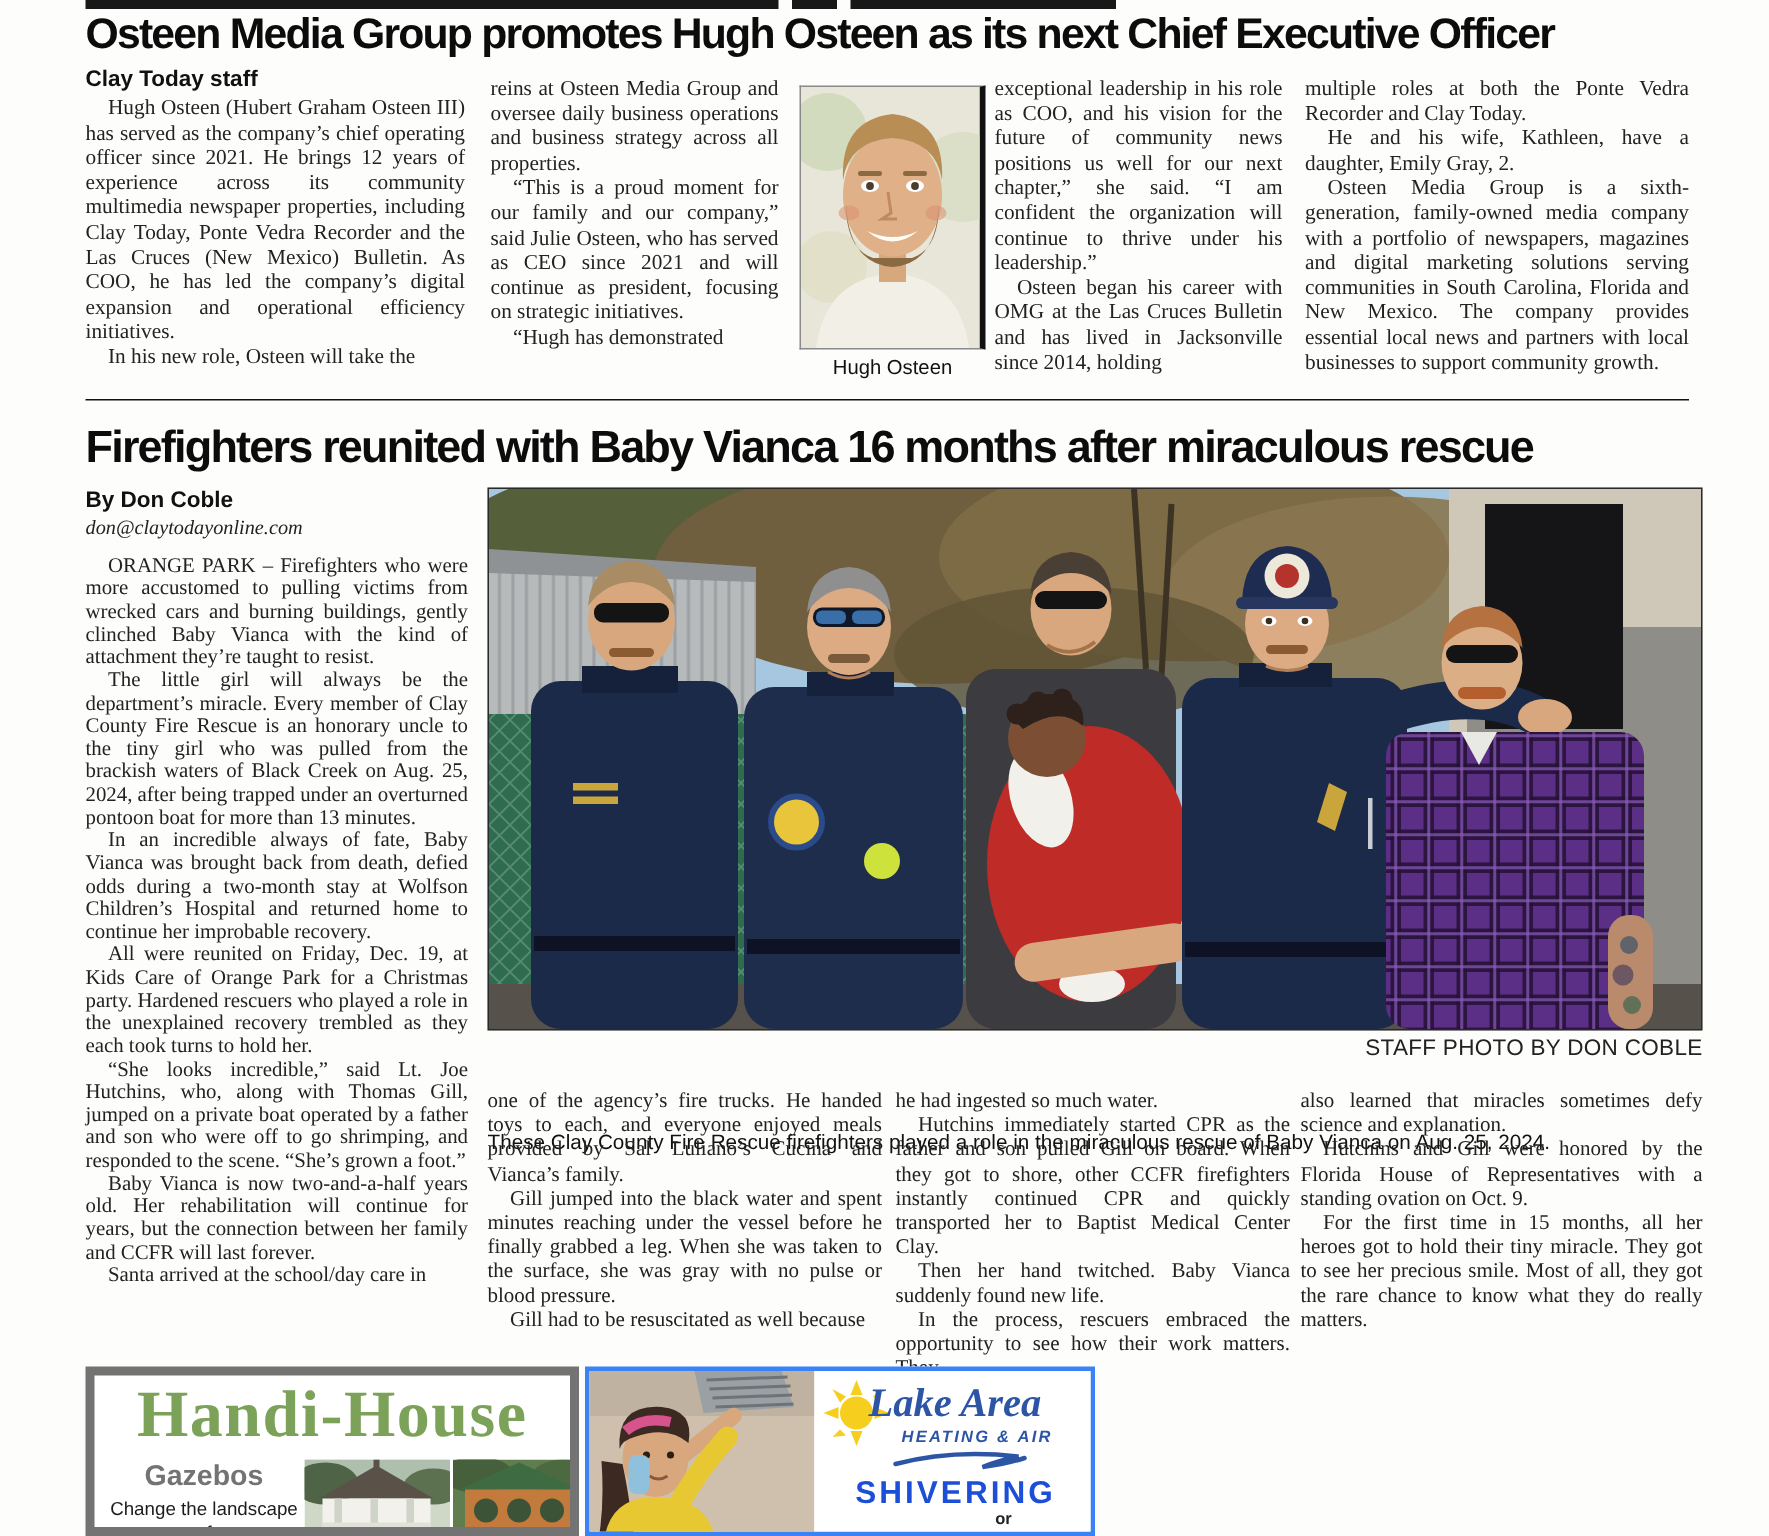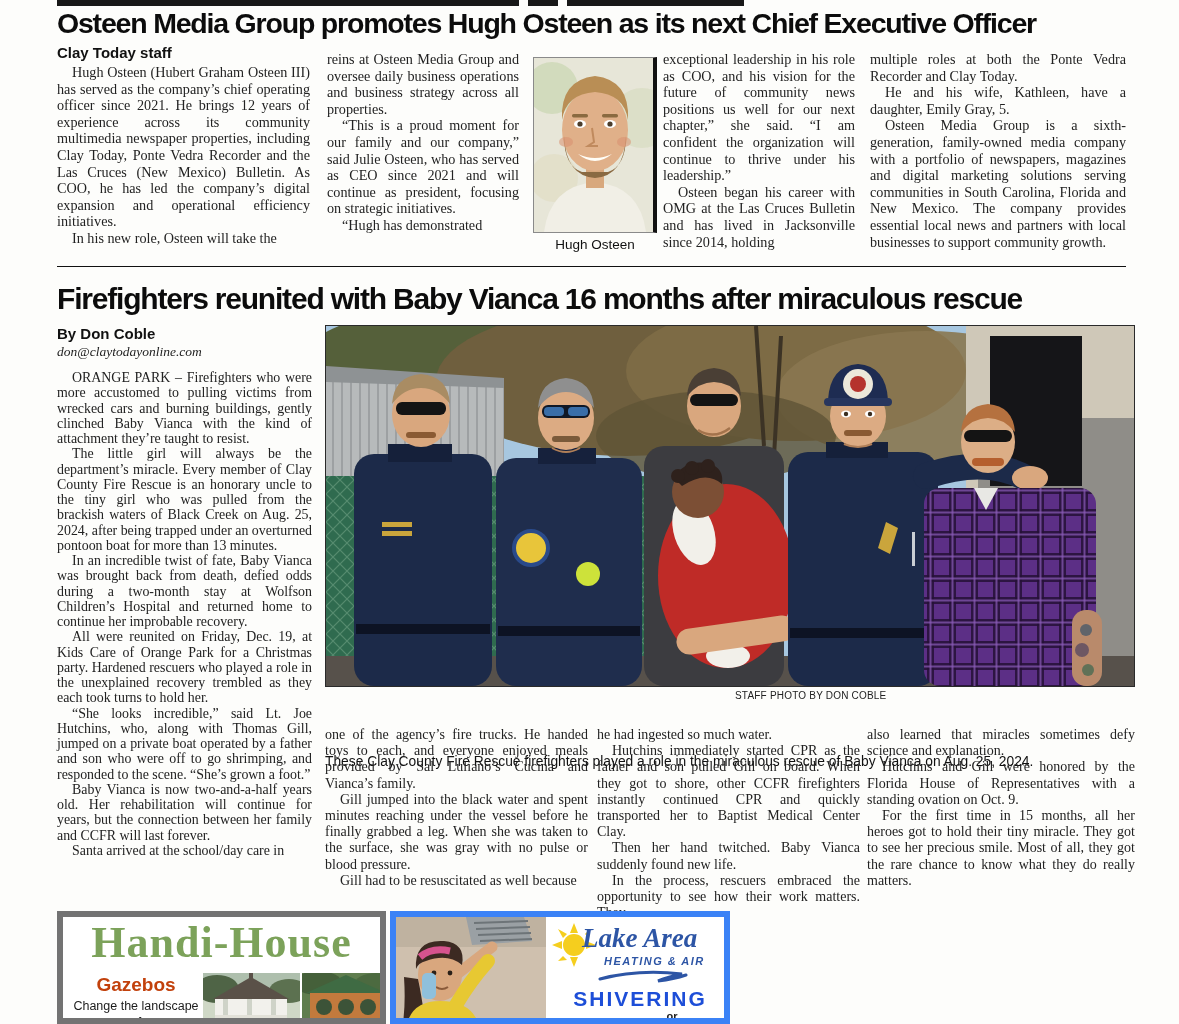--- a/index.html
+++ b/index.html
@@ -24,30 +24,30 @@
   .a2col  { font-size:13.9px; line-height:15.25px; }
   .a2colB { font-size:14.0px; line-height:16.2px; }
 
   .byline-bold { font-family:"Liberation Sans", sans-serif; font-weight:700; font-size:15px; color:#111; }
   .byline-email { font-style:italic; font-size:13.5px; color:#222; }
 
   .photo-frame { border:1px solid #2a2a2a; overflow:hidden; background:#ccc; }
   .mugshot { border:1px solid #8a8a8a; border-right:4px solid #111; overflow:hidden; }
   .mug-caption { font-family:"Liberation Sans", sans-serif; font-size:13.5px; color:#111; text-align:center; }
 
-  .photo-credit { font-family:"Liberation Sans", sans-serif; font-size:10px; color:#222; text-align:left; letter-spacing:.2px; }
+  .photo-credit { font-family:"Liberation Sans", sans-serif; font-size:15px; color:#222; text-align:right; letter-spacing:.2px; }
   .photo-caption { font-family:"Liberation Sans", sans-serif; font-size:13.8px; color:#111; }
 
   .rule { background:#111; height:1px; }
   .strip-seg { position:absolute; top:0; height:6px; background:#181818; }
 
   
   .ad { overflow:hidden; background:#fff; }
   .ad-handi { border:6px solid #737373; }
-  .ad-lake  { border:6px solid #3b82f6; }
+  .ad-lake  { border:3px solid #3b82f6; }
   .handi-title { font-family:"Liberation Serif", serif; font-weight:700; font-size:44px; letter-spacing:1px; text-align:center; line-height:1; }
   .handi-heading { font-family:"Liberation Sans", sans-serif; font-weight:700; font-size:19px; text-align:center; }
   .handi-tagline { font-family:"Liberation Sans", sans-serif; font-size:12.5px; line-height:1.25; text-align:center; color:#1c1c1c; }
   .lake-brand { font-family:"Liberation Serif", serif; font-style:italic; font-weight:700; font-size:27px; line-height:1; }
   .lake-sub { font-family:"Liberation Sans", sans-serif; font-style:italic; font-weight:700; font-size:11px; letter-spacing:1.5px; }
   .lake-word1 { font-family:"Liberation Sans", sans-serif; font-weight:700; font-size:21px; letter-spacing:2px; text-align:center; }
   .lake-word2 { font-family:"Liberation Sans", sans-serif; font-weight:700; font-size:11px; text-align:center; color:#222;margin-left:32px; }
 </style>
 </head>
 <body>
@@ -100,39 +100,39 @@
   </div>
   <div class="abs mug-caption" style="left:533px; top:237px; width:124px;">Hugh Osteen</div>
 
   <div class="abs bodycol a1col" style="left:663px; top:51px; width:192px;">
     <p class="cont">exceptional leadership in his role as COO, and his vision for the future of community news positions us well for our next chapter,” she said. “I am confident the organization will continue to thrive under his leadership.”</p>
     <p>Osteen began his career with OMG at the Las Cruces Bulletin and has lived in Jacksonville since 2014, holding</p>
   </div>
 
   <div class="abs bodycol a1col" style="left:870px; top:51px; width:256px;">
     <p class="cont">multiple roles at both the Ponte Vedra Recorder and Clay Today.</p>
-    <p>He and his wife, Kathleen, have a daughter, Emily Gray, 5.</p>
+    <p>He and his wife, Kathleen, have a daughter, Emily Gray, 2.</p>
     <p>Osteen Media Group is a sixth-generation, family-owned media company with a portfolio of newspapers, magazines and digital marketing solutions serving communities in South Carolina, Florida and New Mexico. The company provides essential local news and partners with local businesses to support community growth.</p>
   </div>
 </section>
 
 <div class="abs rule" style="left:57px; top:266px; width:1069px;"></div>
 
 <section>
   <h1 class="abs headline" style="left:57px; top:284px; font-size:30px;">Firefighters reunited with Baby Vianca 16 months after miraculous rescue</h1>
 
   <div class="abs" style="left:57px; top:325px; width:255px;">
     <div class="byline-bold">By Don Coble</div>
     <div class="byline-email" style="margin-top:2px;">don@claytodayonline.com</div>
   </div>
 
   <div class="abs bodycol a2col" style="left:57px; top:370px; width:255px;">
     <p>ORANGE PARK – Firefighters who were more accustomed to pulling victims from wrecked cars and burning buildings, gently clinched Baby Vianca with the kind of attachment they’re taught to resist.</p>
     <p>The little girl will always be the department’s miracle. Every member of Clay County Fire Rescue is an honorary uncle to the tiny girl who was pulled from the brackish waters of Black Creek on Aug. 25, 2024, after being trapped under an overturned pontoon boat for more than 13 minutes.</p>
-    <p>In an incredible twist of fate, Baby Vianca was brought back from death, defied odds during a two-month stay at Wolfson Children’s Hospital and returned home to continue her improbable recovery.</p>
+    <p>In an incredible always of fate, Baby Vianca was brought back from death, defied odds during a two-month stay at Wolfson Children’s Hospital and returned home to continue her improbable recovery.</p>
     <p>All were reunited on Friday, Dec. 19, at Kids Care of Orange Park for a Christmas party. Hardened rescuers who played a role in the unexplained recovery trembled as they each took turns to hold her.</p>
     <p>“She looks incredible,” said Lt. Joe Hutchins, who, along with Thomas Gill, jumped on a private boat operated by a father and son who were off to go shrimping, and responded to the scene. “She’s grown a foot.”</p>
     <p>Baby Vianca is now two-and-a-half years old. Her rehabilitation will continue for years, but the connection between her family and CCFR will last forever.</p>
     <p>Santa arrived at the school/day care in</p>
   </div>
 
   <div class="abs photo-frame" style="left:325px; top:325px; width:810px; height:362px;">
     <svg width="808" height="360" viewBox="0 0 808 360">
       <defs>
         <pattern id="fence" width="14" height="14" patternUnits="userSpaceOnUse">
@@ -275,21 +275,21 @@
   <div class="abs bodycol a2colB" style="left:867px; top:727px; width:268px;">
     <p class="cont">also learned that miracles sometimes defy science and explanation.</p>
     <p>Hutchins and Gill were honored by the Florida House of Representatives with a standing ovation on Oct. 9.</p>
     <p>For the first time in 15 months, all her heroes got to hold their tiny miracle. They got to see her precious smile. Most of all, they got the rare chance to know what they do really matters.</p>
   </div>
 </section>
 
 <div class="abs ad ad-handi" style="left:57px; top:911px; width:329px; height:113px;">
   <div class="handi-title" style="margin-top:4px; color:#7ca25a;">Handi-House</div>
   <div class="abs" style="left:8px; top:57px; width:130px;">
-    <div class="handi-heading" style="color:#c2410c;">Gazebos</div>
+    <div class="handi-heading" style="color:#737373;">Gazebos</div>
     <div class="handi-tagline" style="margin-top:3px;">
       <div>Change the landscape of</div>
 
     </div>
   </div>
   <svg class="abs" style="left:140px; top:56px;" width="97" height="57" viewBox="0 0 97 57">
     <rect width="97" height="57" fill="#cfd8c6"></rect>
     <rect y="0" width="97" height="22" fill="#aebfad"></rect>
     <ellipse cx="14" cy="16" rx="22" ry="14" fill="#4f6446"></ellipse>
     <ellipse cx="86" cy="18" rx="20" ry="12" fill="#5c7150"></ellipse>

